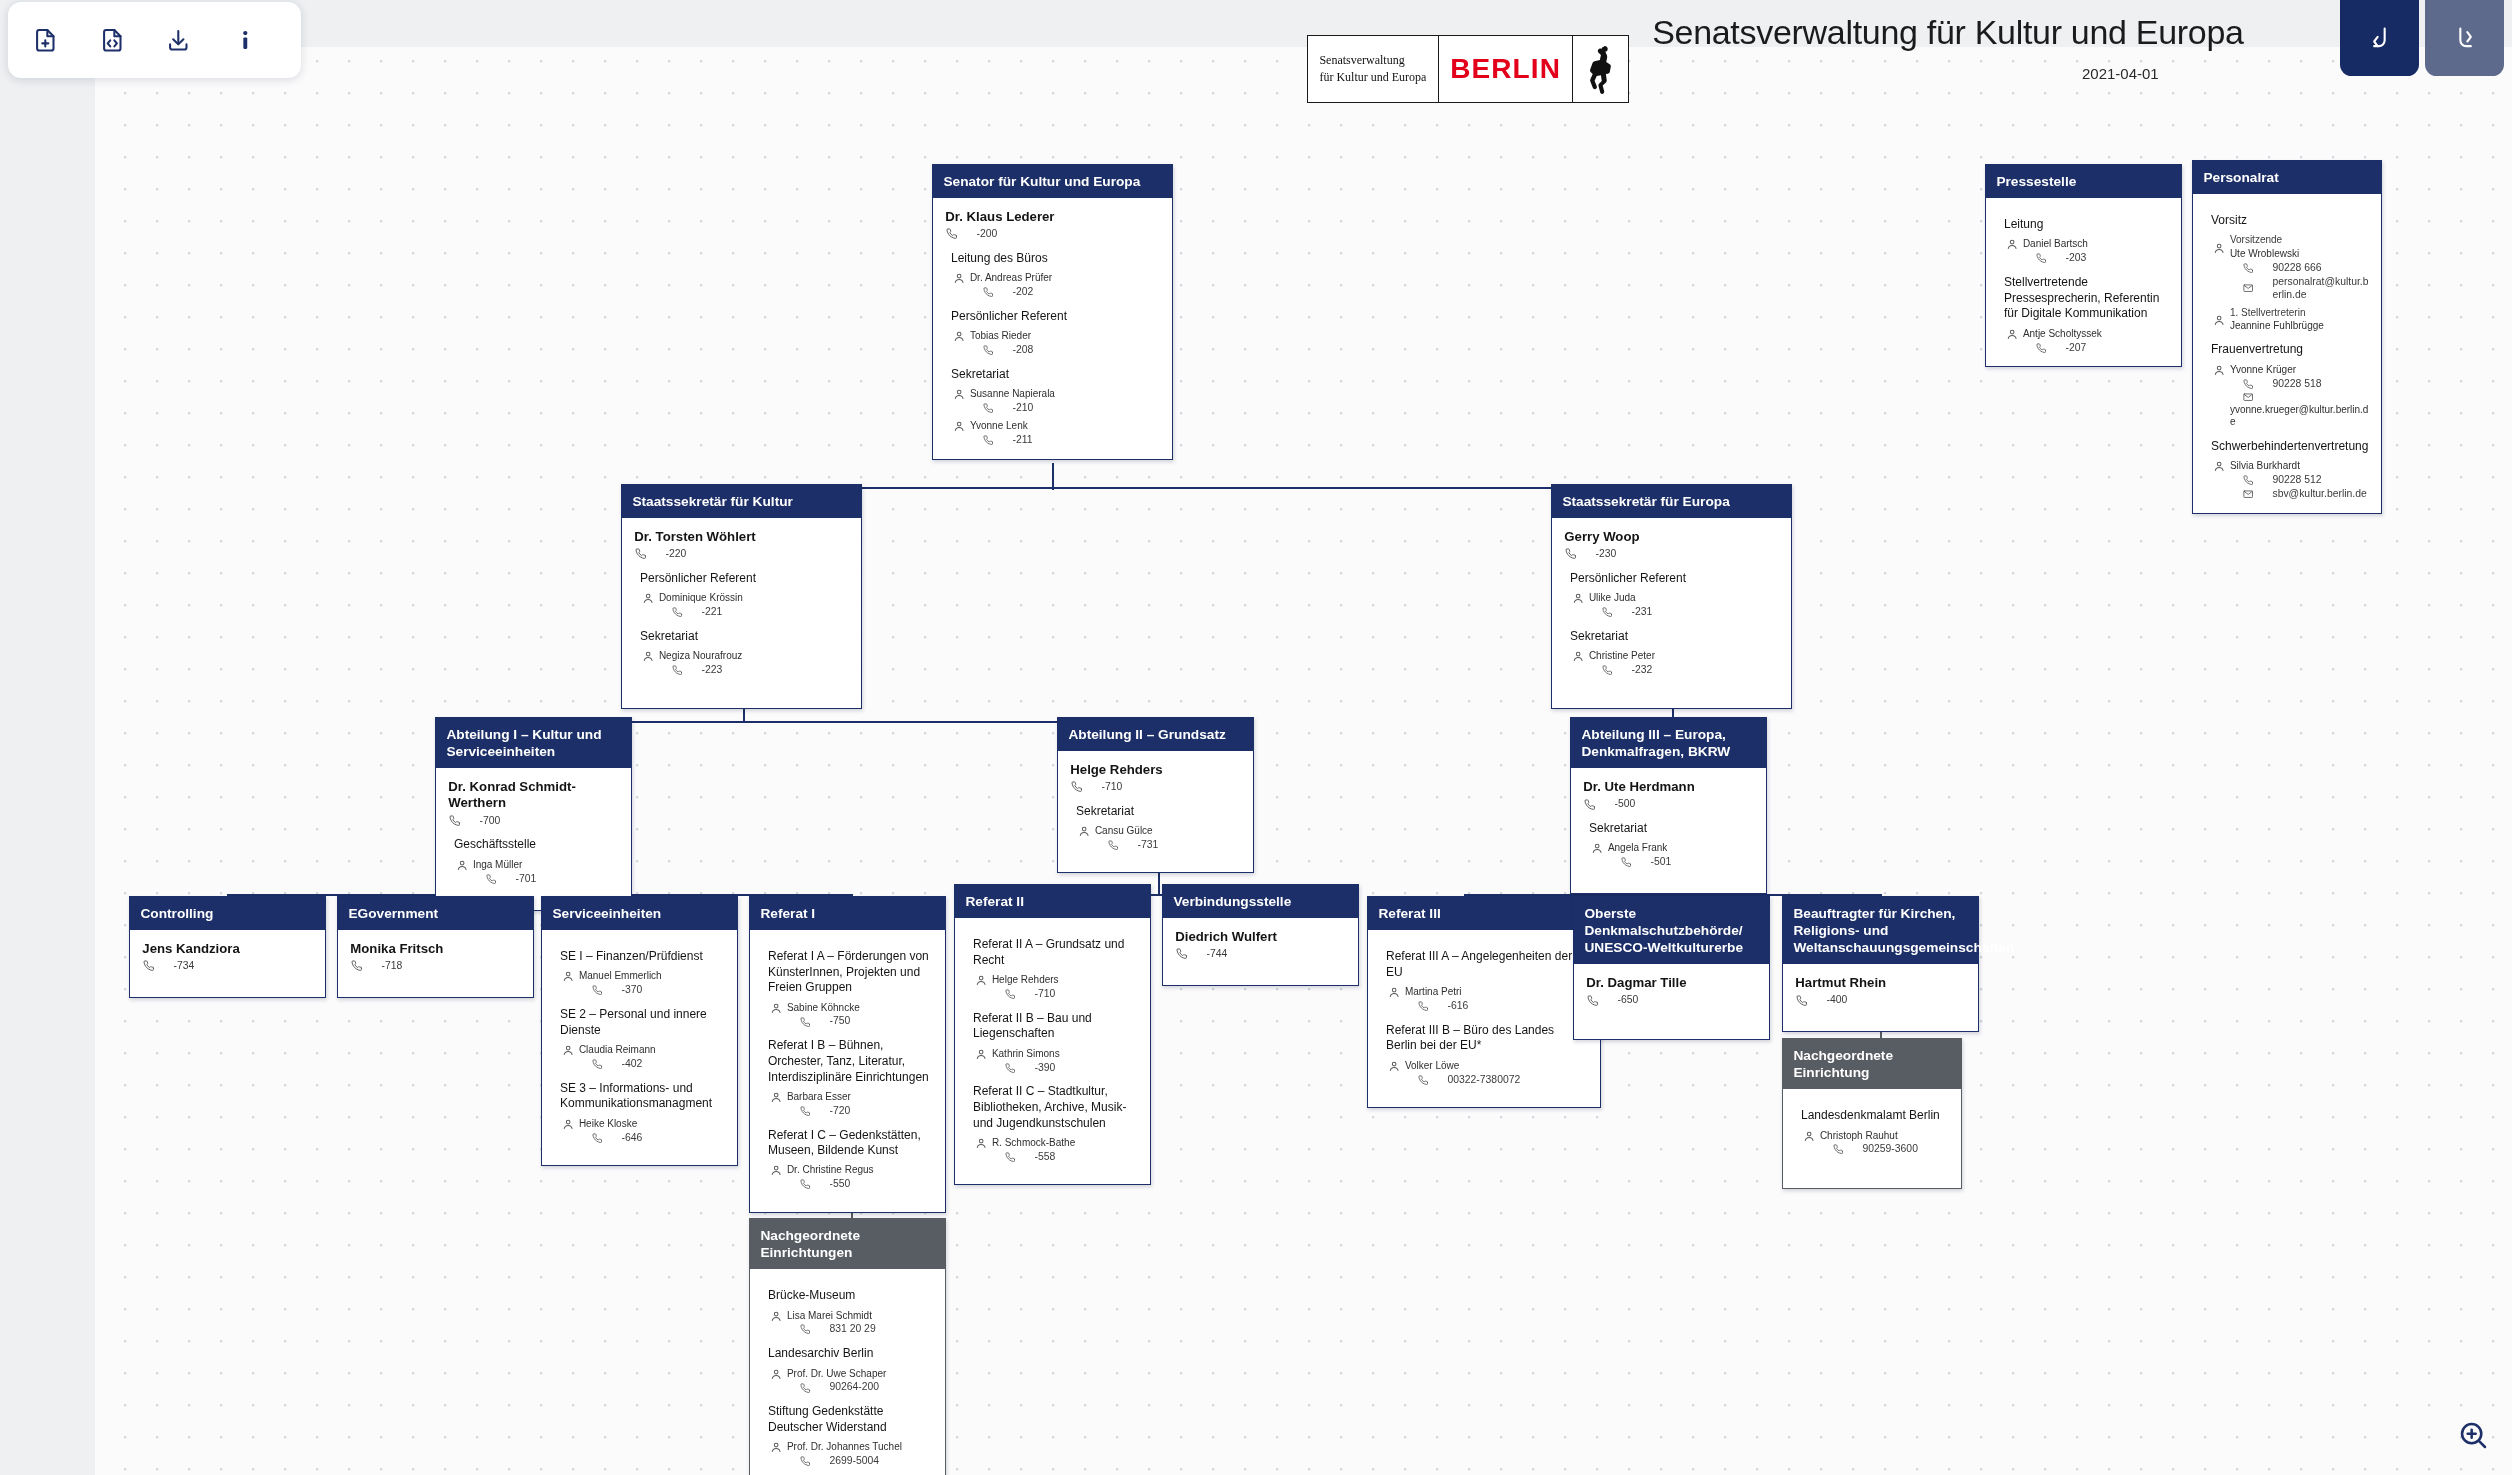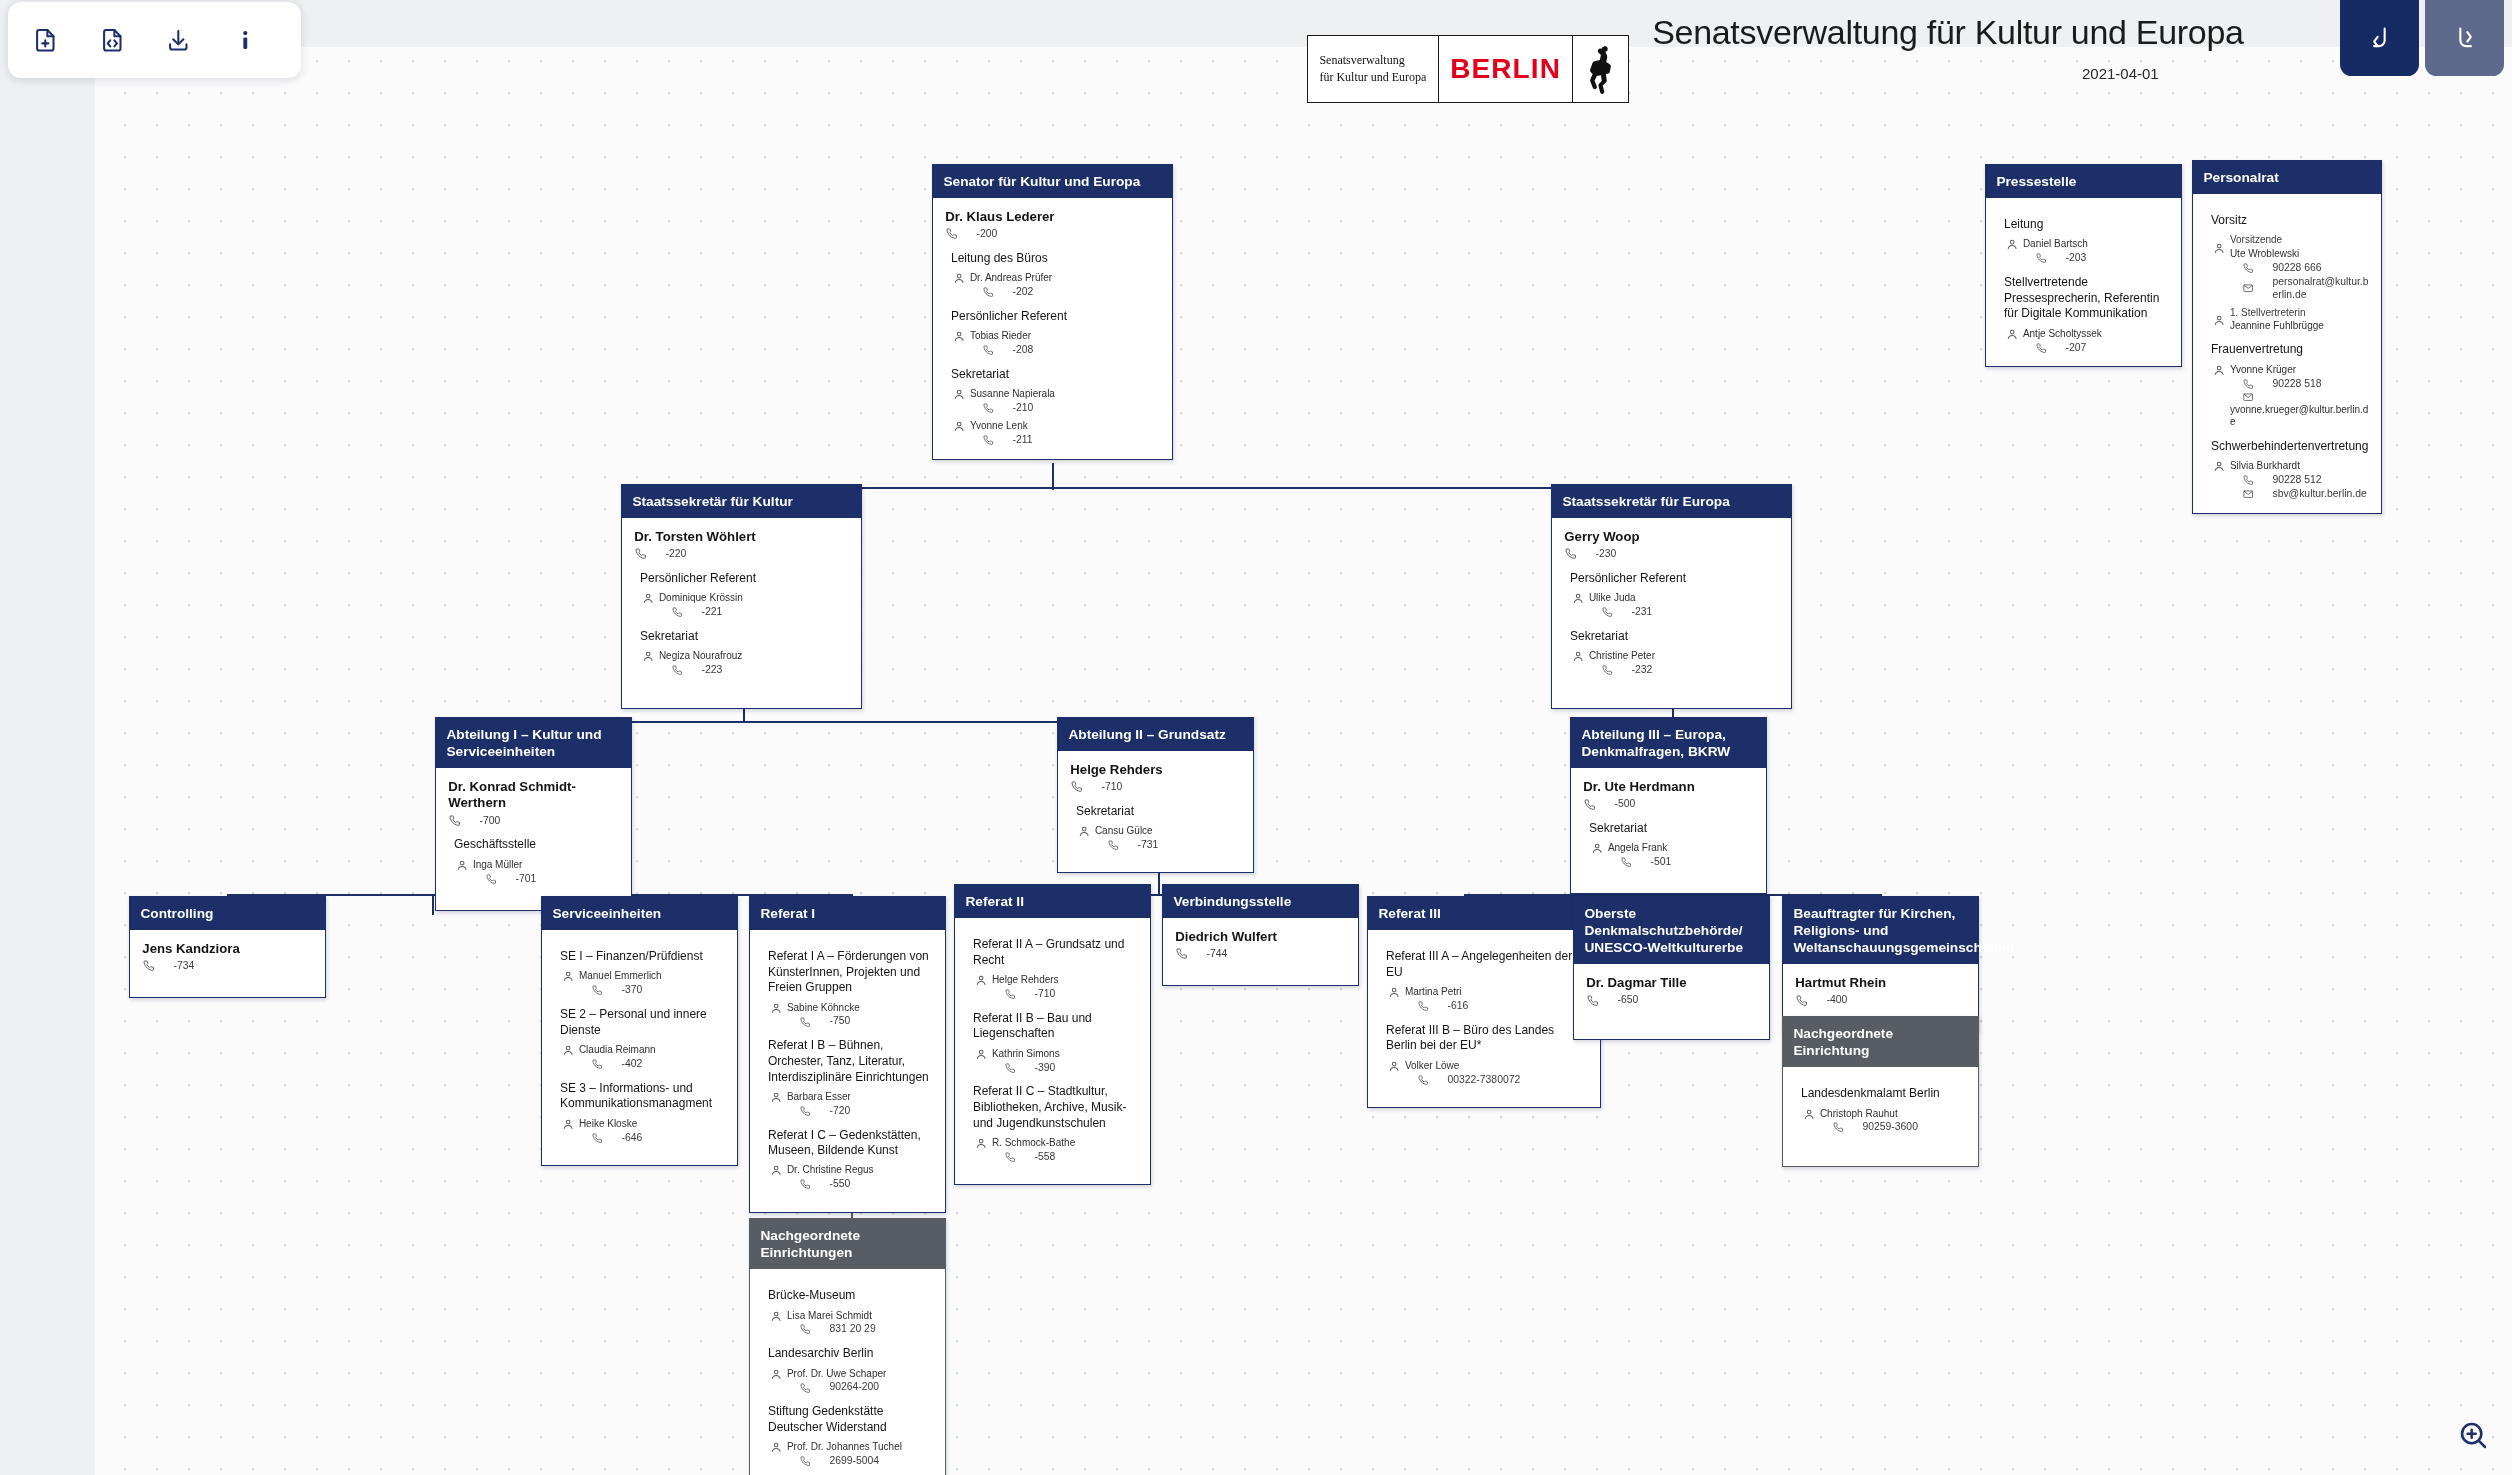--- a/index.html
+++ b/index.html
@@ -619,20 +619,32 @@
       <div class="lead">Jens Kandziora</div>
       <div class="contact lead-contact">
         <svg class="ico" width="11.4" height="11.4" viewBox="0 0 24 24" fill="none" stroke="#5a5a5a" stroke-width="2" stroke-linecap="round" stroke-linejoin="round">
             <path d="M22 16.9v3a2 2 0 0 1-2.2 2 19.8 19.8 0 0 1-8.6-3.1 19.5 19.5 0 0 1-6-6A19.8 19.8 0 0 1 2.1 4.2 2 2 0 0 1 4.1 2h3a2 2 0 0 1 2 1.7c.1 1 .4 1.9.7 2.8a2 2 0 0 1-.5 2.1L8.1 9.9a16 16 0 0 0 6 6l1.3-1.2a2 2 0 0 1 2.1-.5c.9.3 1.8.6 2.8.7a2 2 0 0 1 1.7 2Z"></path>
           </svg>
         <span>-734</span>
       </div>
     </div>
   </div>
 
+  <div class="card" style="left:337px; top:896px; width:197px;">
+    <div class="card-head">EGovernment</div>
+    <div class="card-body" style="padding-bottom:24.6px;">
+      <div class="lead">Monika Fritsch</div>
+      <div class="contact lead-contact">
+        <svg class="ico" width="11.4" height="11.4" viewBox="0 0 24 24" fill="none" stroke="#5a5a5a" stroke-width="2" stroke-linecap="round" stroke-linejoin="round">
+            <path d="M22 16.9v3a2 2 0 0 1-2.2 2 19.8 19.8 0 0 1-8.6-3.1 19.5 19.5 0 0 1-6-6A19.8 19.8 0 0 1 2.1 4.2 2 2 0 0 1 4.1 2h3a2 2 0 0 1 2 1.7c.1 1 .4 1.9.7 2.8a2 2 0 0 1-.5 2.1L8.1 9.9a16 16 0 0 0 6 6l1.3-1.2a2 2 0 0 1 2.1-.5c.9.3 1.8.6 2.8.7a2 2 0 0 1 1.7 2Z"></path>
+          </svg>
+        <span>-718</span>
+      </div>
+    </div>
+  </div>
 
   <div class="card" style="left:541px; top:896px; width:197px;">
     <div class="card-head">Serviceeinheiten</div>
     <div class="card-body" style="padding-bottom:21px;">
       <div class="grouptitle first">SE I – Finanzen/Prüfdienst</div>
       <div class="person">
         <svg class="ico" width="12.3" height="12.3" viewBox="0 0 24 24" fill="none" stroke="#5a5a5a" stroke-width="2" stroke-linecap="round">
             <circle cx="12" cy="8" r="3.6"></circle>
             <path d="M4.5 20.5c.6-4 3.8-6 7.5-6s6.9 2 7.5 6"></path>
           </svg>
@@ -913,21 +925,21 @@
       <div class="lead">Hartmut Rhein</div>
       <div class="contact lead-contact">
         <svg class="ico" width="11.4" height="11.4" viewBox="0 0 24 24" fill="none" stroke="#5a5a5a" stroke-width="2" stroke-linecap="round" stroke-linejoin="round">
             <path d="M22 16.9v3a2 2 0 0 1-2.2 2 19.8 19.8 0 0 1-8.6-3.1 19.5 19.5 0 0 1-6-6A19.8 19.8 0 0 1 2.1 4.2 2 2 0 0 1 4.1 2h3a2 2 0 0 1 2 1.7c.1 1 .4 1.9.7 2.8a2 2 0 0 1-.5 2.1L8.1 9.9a16 16 0 0 0 6 6l1.3-1.2a2 2 0 0 1 2.1-.5c.9.3 1.8.6 2.8.7a2 2 0 0 1 1.7 2Z"></path>
           </svg>
         <span>-400</span>
       </div>
     </div>
   </div>
 
-  <div class="card gray" style="left:1782px; top:1016px; width:197px;">
+  <div class="card gray" style="left:1782px; top:1038px; width:180px;">
     <div class="card-head">Nachgeordnete Einrichtung</div>
     <div class="card-body" style="padding-bottom:32px;">
       <div class="grouptitle first">Landesdenkmalamt Berlin</div>
       <div class="person">
         <svg class="ico" width="12.3" height="12.3" viewBox="0 0 24 24" fill="none" stroke="#5a5a5a" stroke-width="2" stroke-linecap="round">
             <circle cx="12" cy="8" r="3.6"></circle>
             <path d="M4.5 20.5c.6-4 3.8-6 7.5-6s6.9 2 7.5 6"></path>
           </svg>
         <div class="ptext">
           <span class="pname">Christoph Rauhut</span>

